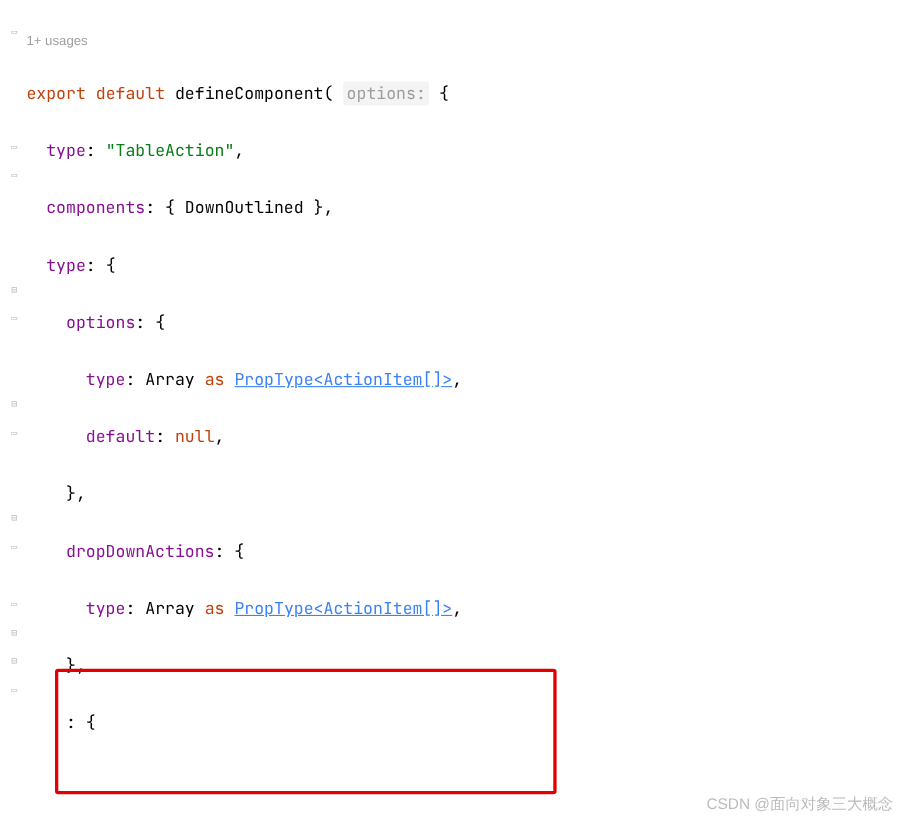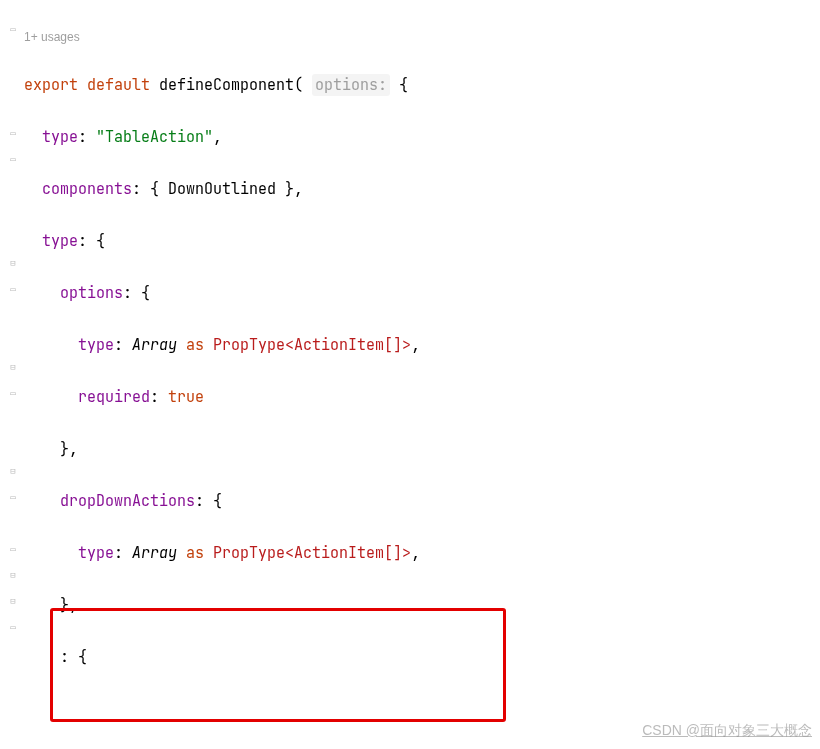--- a/index.html
+++ b/index.html
@@ -55,37 +55,36 @@
     line-height: 18px;
     padding-top: 2px;
     padding-bottom: 0;
   }
   .line { height: 26px; }
   .kw { color: #c2410c; }          
   .fn-italic { color: #000; }
   .hint { color: #9e9e9e; background:#f4f4f4; padding:1px 3px; border-radius:3px; font-style: normal;}
   .propname { color: #871094; }    
   .string { color: #067D17; }      
-  .ident { color: #b91c1c; }
-  .type-italic { font-style: italic; color: #000; }
+  .ident { color: #3b82f6; text-decoration: underline; }
+  .type-italic { color: #000; }
   .hl-box {
     position: absolute;
     border: 3px solid #E30000;
     border-radius: 3px;
     pointer-events: none;
   }
   .watermark {
     position: absolute;
     right: 8px;
     bottom: 6px;
     color: rgba(120,120,120,0.5);
     font-family: -apple-system, "Segoe UI", Arial, sans-serif;
     font-size: 14px;
     pointer-events: none;
-    text-decoration: underline;
   }
 </style>
 </head>
 <body>
 
 <div class="gutter"></div>
 <div class="fold-col">
   <div class="fold-mark" style="top:24px">▭</div>
   <div class="fold-mark" style="top:128px">▭</div>
   <div class="fold-mark" style="top:154px">▭</div>
@@ -102,21 +101,21 @@
 </div>
 
 <div class="code-area">
 <div class="usages">1+ usages</div>
 <div class="line"><span class="kw">export</span> <span class="kw">default</span> <span class="fn-italic">defineComponent</span>( <span class="hint">options:</span> {</div>
 <div class="line">  <span class="propname">type</span>: <span class="string">"TableAction"</span>,</div>
 <div class="line">  <span class="propname">components</span>: { <span class="fn-italic">DownOutlined</span> },</div>
 <div class="line">  <span class="propname">type</span>: {</div>
 <div class="line">    <span class="propname">options</span>: {</div>
 <div class="line">      <span class="propname">type</span>: <span class="type-italic">Array</span> <span class="kw">as</span> <span class="ident">PropType&lt;ActionItem[]&gt;</span>,</div>
-<div class="line">      <span class="propname">required</span>: <span class="kw">true</span></div>
+<div class="line">      <span class="propname">default</span>: <span class="kw">null</span>,</div>
 <div class="line">    },</div>
 <div class="line">    <span class="propname">dropDownActions</span>: {</div>
 <div class="line">      <span class="propname">type</span>: <span class="type-italic">Array</span> <span class="kw">as</span> <span class="ident">PropType&lt;ActionItem[]&gt;</span>,</div>
 <div class="line">    },</div>
 <div class="line">    : {</div>
 
 
 
 
 

